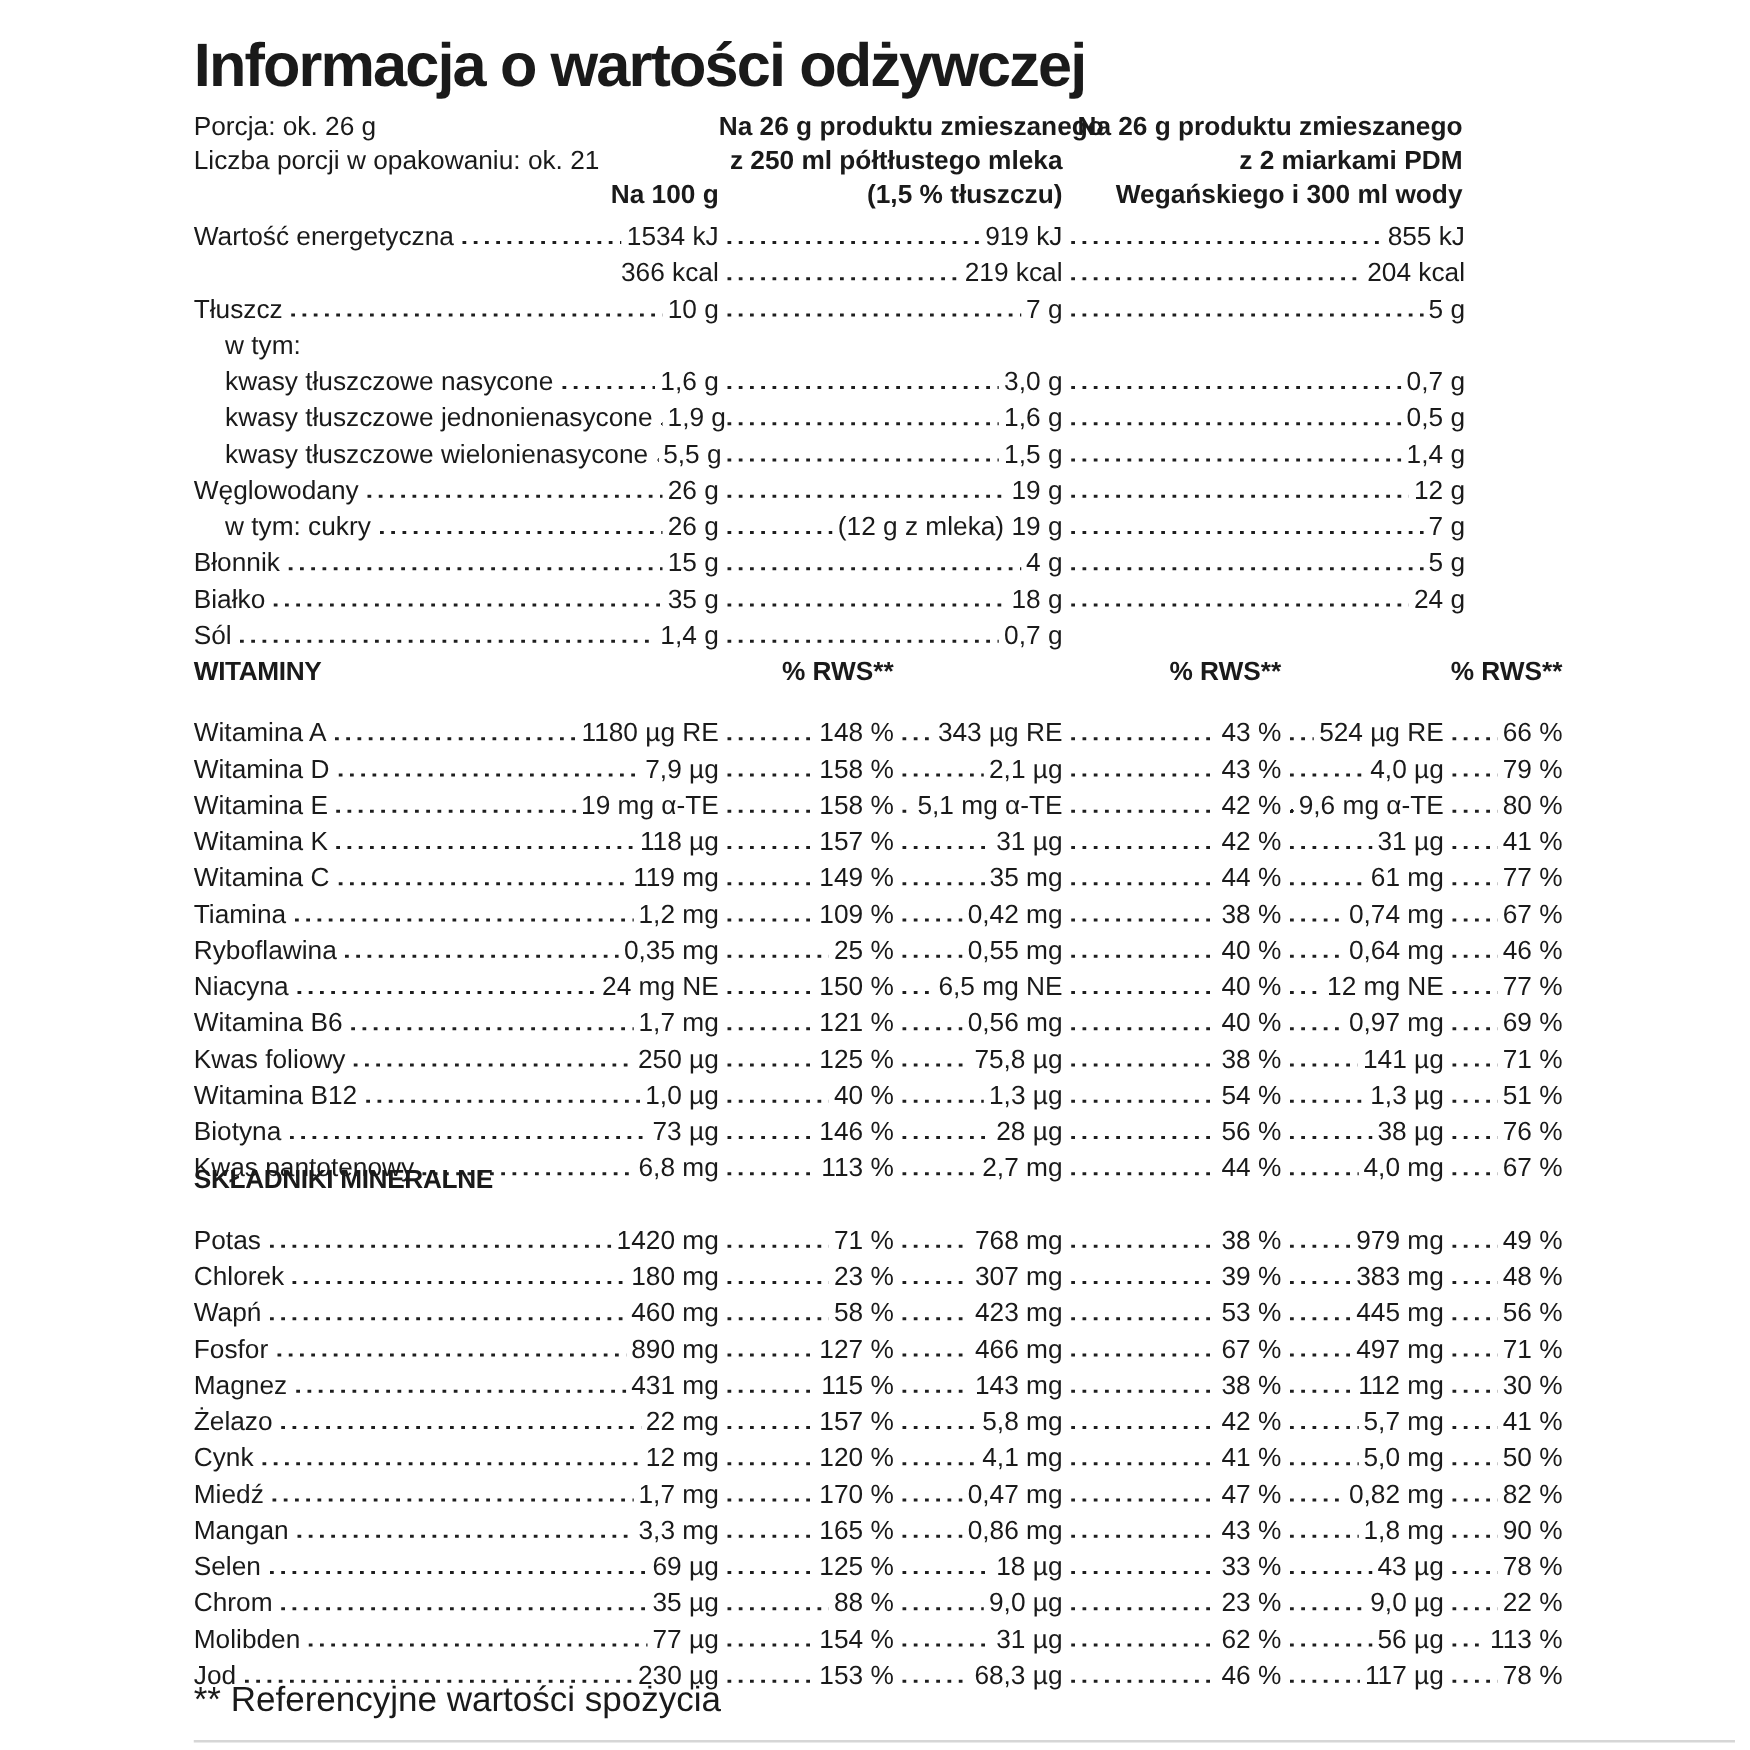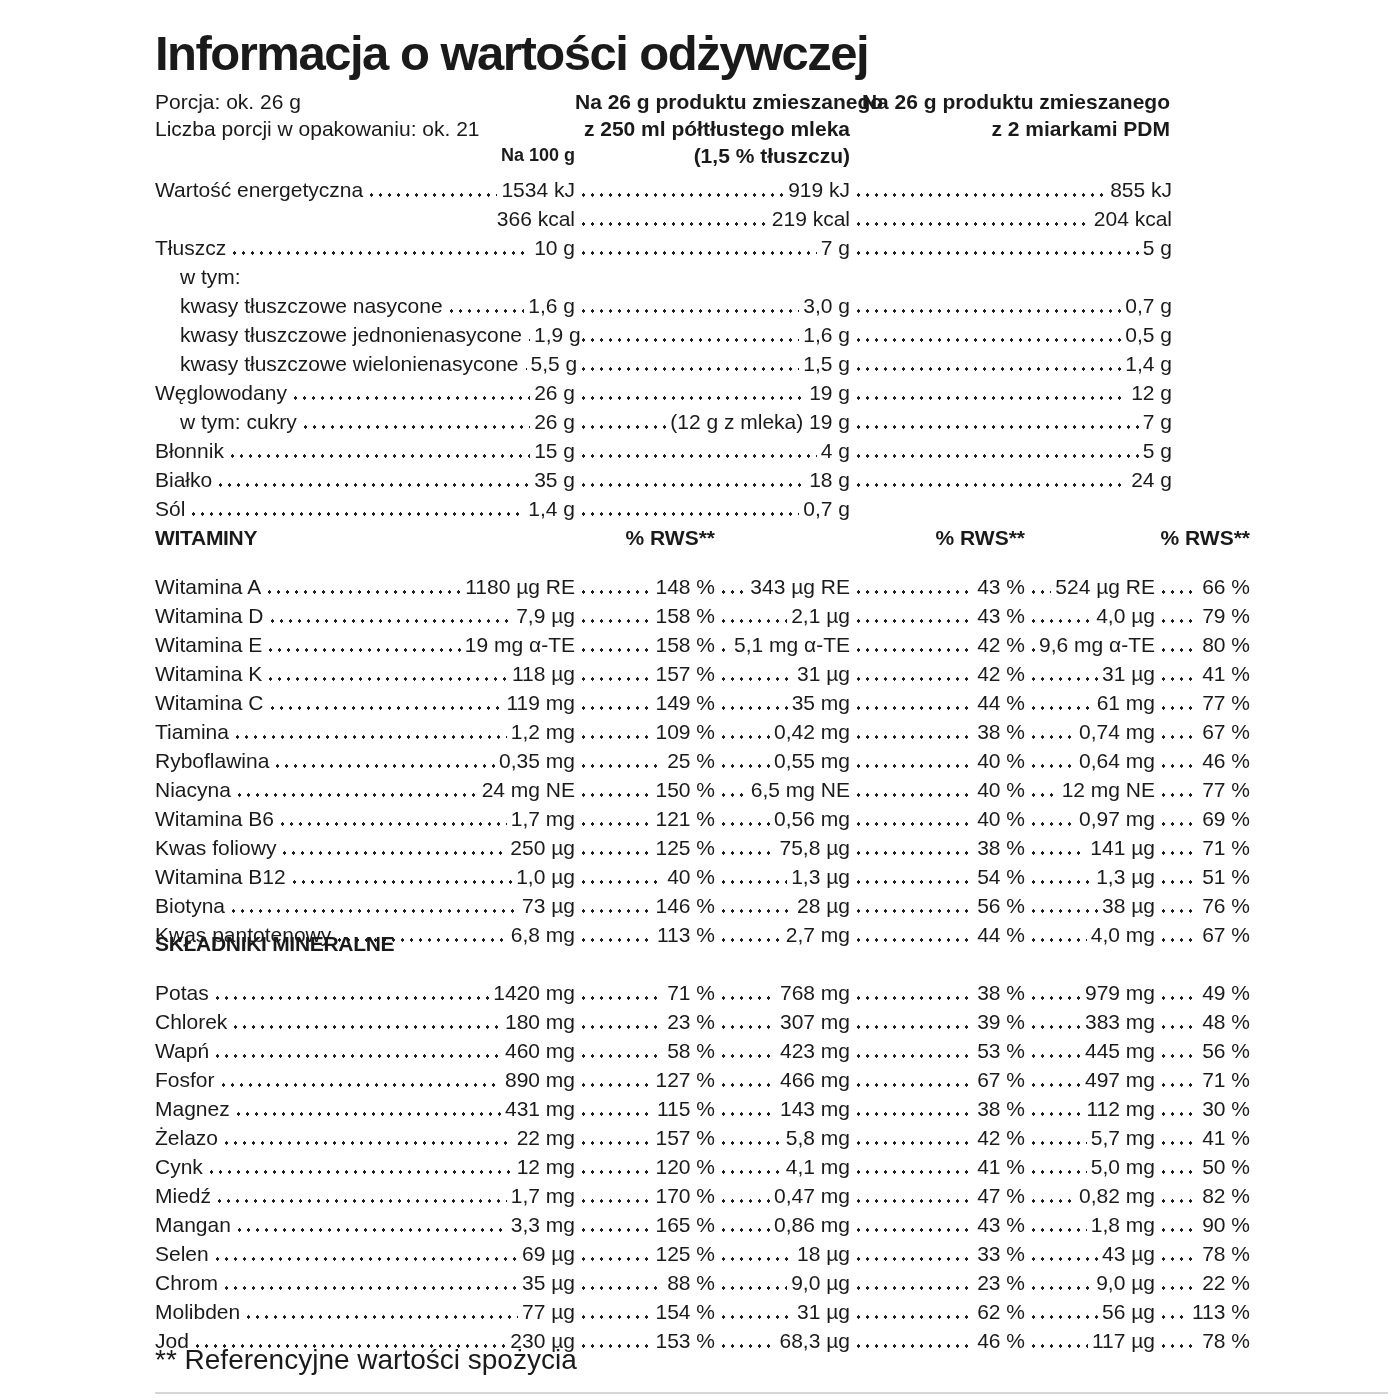--- a/index.html
+++ b/index.html
@@ -16,32 +16,32 @@
   .title {
     font-size: 49px;
     font-weight: 700;
     letter-spacing: -1.5px;
     line-height: 58px;
     white-space: nowrap;
   }
   
   .head {
     display: flex;
-    align-items: flex-start;
+    align-items: flex-end;
     margin-top: 6px;
   }
   .head-left {
     width: 420px;
     display: flex;
     flex-direction: column;
     justify-content: space-between;
   }
   .info { font-size: 21px; line-height: 27px; white-space: nowrap; }
   .col1-head {
-    font-size: 18px; font-weight: 700; line-height: 27px;
+    font-size: 21px; font-weight: 700; line-height: 27px;
     text-align: right; white-space: nowrap;
   }
   .head-col {
     font-size: 21px; font-weight: 700; line-height: 27px;
     text-align: right; white-space: nowrap;
     display: flex; flex-direction: column; justify-content: flex-end;
   }
   .head-col.c2 { width: 275px; }
   .head-col.c3 { width: 400px; padding-right: 80px; }
   
@@ -110,20 +110,21 @@
       <div class="col1-head">Na 100 g</div>
     </div>
     <div class="head-col c2">
       <div>Na 26 g produktu zmieszanego</div>
       <div>z 250 ml półtłustego mleka</div>
       <div>(1,5 % tłuszczu)</div>
     </div>
     <div class="head-col c3">
       <div>Na 26 g produktu zmieszanego</div>
       <div>z 2 miarkami PDM</div>
+      <div>Wegańskiego i 300 ml wody</div>
     </div>
   </div>
 
   <div id="rows" class="rows">
       <div class="row">
         <span class="seg w420">
           <span class="label ind0">Wartość energetyczna</span>
           <span class="leader"></span>
           <span class="val">1534 kJ</span>
         </span>

